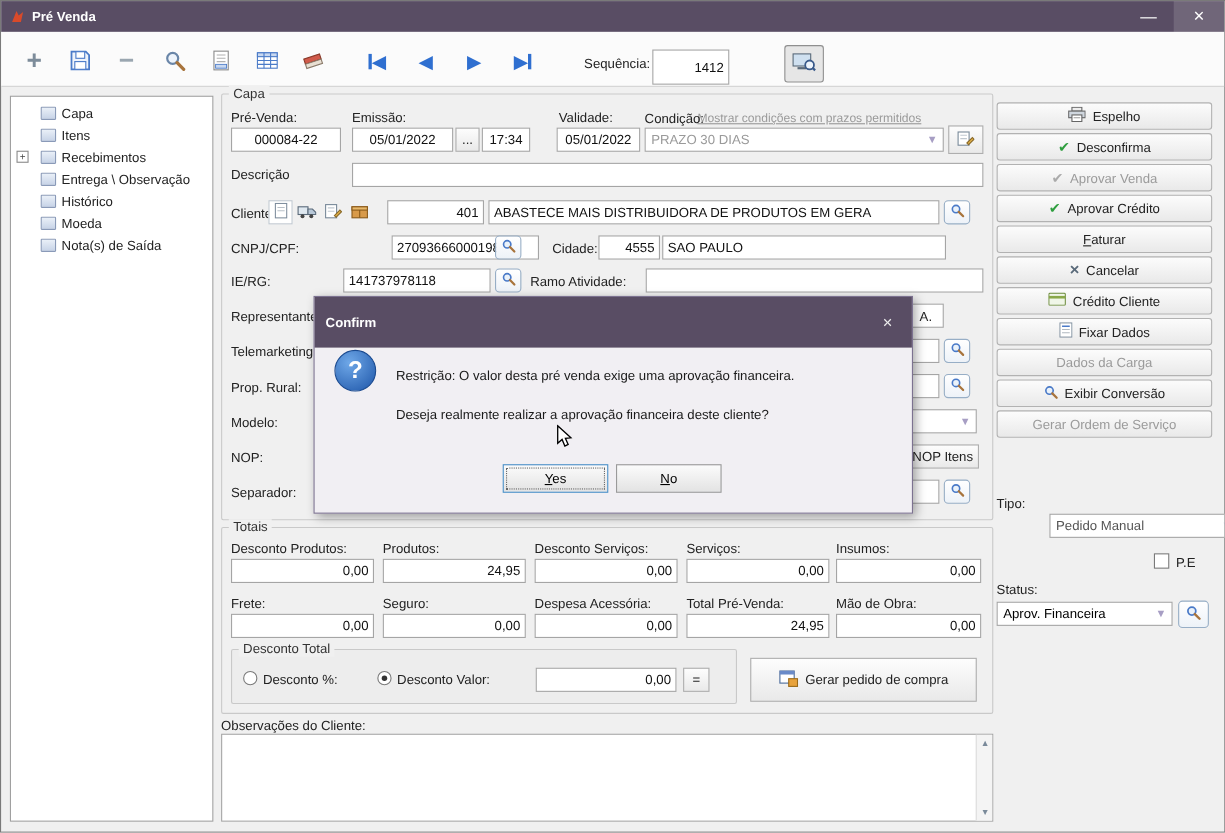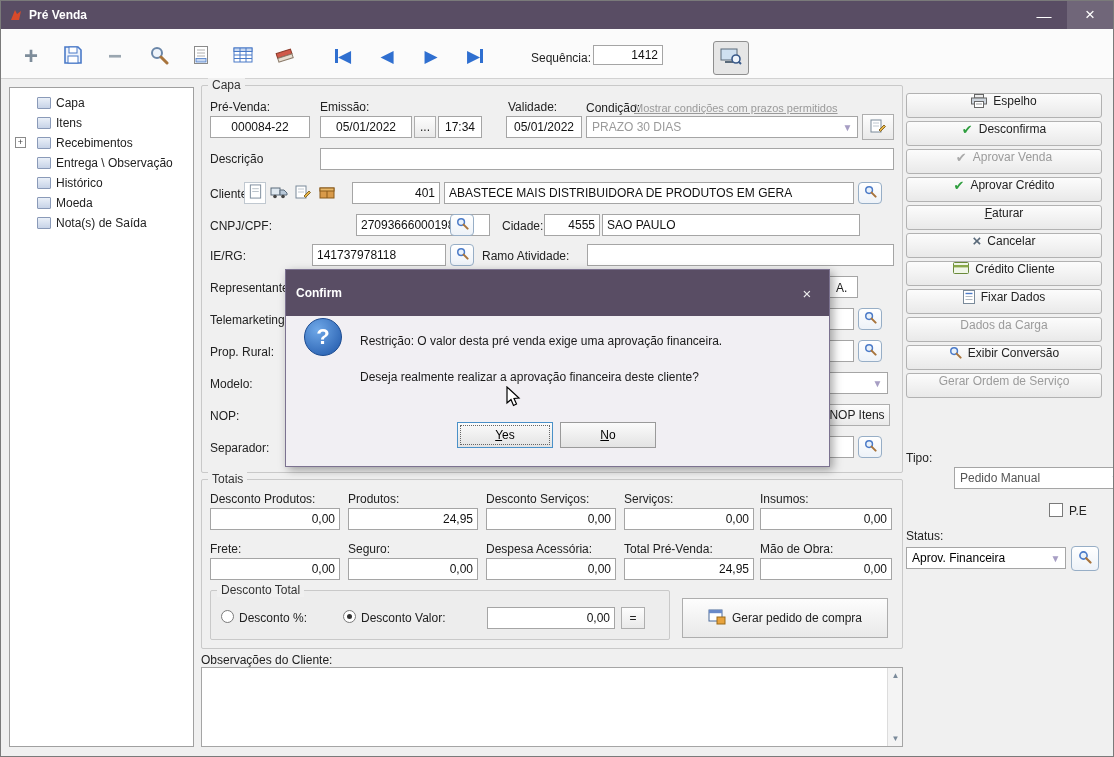--- a/index.html
+++ b/index.html
@@ -39,21 +39,21 @@
   .checkglyph.gray { color:#aaaaaa; }
   .xglyph { color:#5a6a7a; font-size:15px; font-weight:bold; line-height:14px; }
 
   
   .tree { position:absolute; left:8px; top:86px; width:185px; height:660px; background:#fff; border:1px solid #a0a0a0; padding-top:5px; }
   .titem { position:relative; height:20px; display:flex; align-items:center; gap:5px; padding-left:27px; font-size:12px; color:#222; white-space:nowrap; }
   .ticon { width:14px; height:12px; background:linear-gradient(#eaf0f8,#c7d3e7); border:1px solid #8a9ab8; border-radius:1px; flex:0 0 auto; }
   .texp { position:absolute; left:5px; top:4px; width:11px; height:11px; border:1px solid #8a8a8a; background:#fff; font-size:9px; line-height:9px; text-align:center; color:#444; }
 
   
-  .rbtn { position:absolute; left:905px; width:196px; height:25px; border:1px solid #b2b2b2; border-radius:3px; background:linear-gradient(#fcfcfc,#e9e9e9); display:flex; justify-content:center; gap:6px; font-size:12px; color:#222; }
+  .rbtn { position:absolute; left:905px; width:196px; height:25px; border:1px solid #b2b2b2; border-radius:3px; background:linear-gradient(#fcfcfc,#e9e9e9); display:flex; align-items:center; justify-content:center; gap:6px; font-size:12px; color:#222; }
   .rbtn.disabled { color:#9b9b9b; }
   .uf { display:block; }
   .uf::first-letter { text-decoration:underline; }
 
   
   .radio { position:absolute; width:13px; height:13px; border:1px solid #7a7a7a; border-radius:50%; background:#fff; }
   .radio.sel::after { content:""; position:absolute; left:3px; top:3px; width:5px; height:5px; border-radius:50%; background:#333; }
   .cbox { position:absolute; width:14px; height:14px; border:1px solid #7a7a7a; background:#fff; }
 
   
@@ -149,21 +149,21 @@
   <div class="tool" style="left:412px;">
     <span class="navtri">▶</span>
   </div>
   <div class="tool" style="left:456px;">
     <span style="display:flex;align-items:center;">
         <span class="navtri">▶</span>
         <span class="navbar"></span>
       </span>
   </div>
   <span class="lbl" style="left:530px; top:50px;">Sequência:</span>
-  <input class="input num" style="left: 592px; top: 44px; width: 70px; height: 20px;" value="1412">
+  <input class="input num" style="left: 592px; top: 44px; width: 70px; height: 32px;" value="1412">
   <div class="tool pressed" style="left:712px; top:40px;">
     <span><svg width="22" height="18" viewBox="0 0 22 18">
           <rect x="1" y="1" width="16" height="11" fill="#cfe0f0" stroke="#5a6a7a"></rect>
           <rect x="5" y="13" width="8" height="2" fill="#5a6a7a"></rect>
           <circle cx="16" cy="11" r="4" fill="#eef4fb" stroke="#3a5a8a" stroke-width="1.6"></circle>
           <line x1="18.5" y1="13.5" x2="21" y2="16" stroke="#3a5a8a" stroke-width="2"></line>
         </svg></span>
   </div>
 
   <div class="tree">

